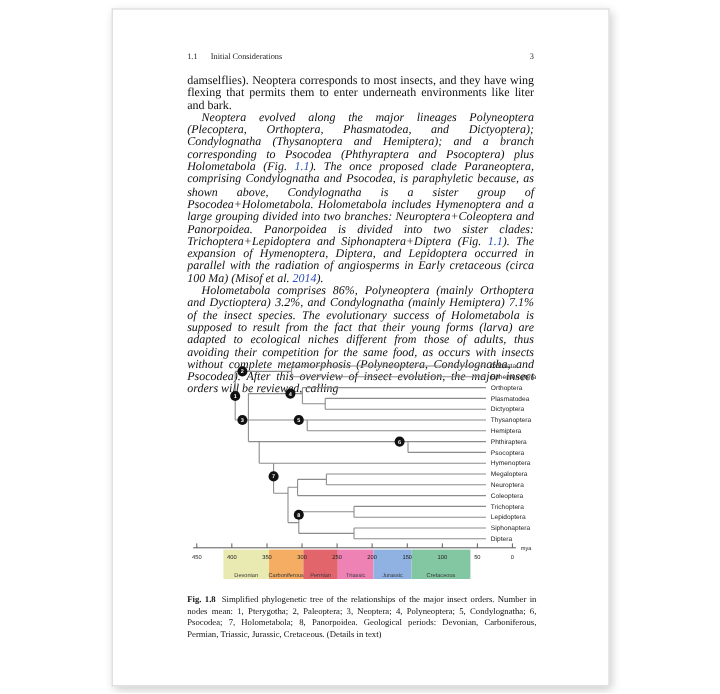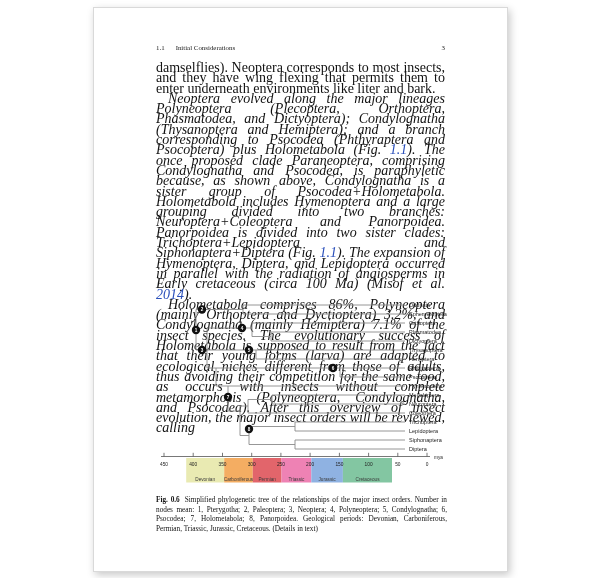--- a/index.html
+++ b/index.html
@@ -3,21 +3,21 @@
 <meta charset="utf-8">
 <style>
   html,body{margin:0;padding:0;background:#ffffff;}
   .stage{position:relative;width:600px;height:578px;background:#ffffff;overflow:hidden;
          font-family:"Liberation Serif", serif;}
   .page{position:absolute;left:93px;top:7px;width:413px;height:563px;background:#ffffff;
         border:1px solid #d9d9d9;box-shadow:2px 3px 8px rgba(0,0,0,0.22);}
   .running-head{position:absolute;left:156px;top:44px;width:289px;font-size:6.9px;color:#1a1a1a;}
   .running-head .sec{margin-right:11px;}
   .running-head .pagenum{position:absolute;right:0;top:0;}
-  .bodytext{position:absolute;left:156px;top:63px;width:289px;font-size:14px;line-height:10.3px;
+  .bodytext{position:absolute;left:156px;top:63px;width:289px;font-size:10px;line-height:10.3px;
             color:#111;text-align:justify;}
   .bodytext p{margin:0;padding:0;}
   .bodytext p.ind{text-indent:12px;font-style:italic;}
   .ref{color:#2b50bb;}
   .caption{position:absolute;left:156px;top:496px;width:291px;font-size:7.25px;line-height:9.6px;
            color:#111;text-align:justify;}
   .cap-label{font-weight:bold;margin-right:5px;}
   .figsvg{position:absolute;left:130px;top:293px;}
   .tree-line{stroke:#8b8b8b;stroke-width:0.9;fill:none;}
   .axis-line{stroke:#555;stroke-width:0.8;fill:none;}
@@ -182,15 +182,15 @@
       <text class="tick-label" x="310.1" y="465.5">200</text>
       <text class="tick-label" x="339.4" y="465.5">150</text>
       <text class="tick-label" x="368.6" y="465.5">100</text>
       <text class="tick-label" x="397.8" y="465.5">50</text>
       <text class="tick-label" x="427" y="465.5">0</text>
       <text class="mya-label" x="434" y="458.5">mya</text>
     </g>
   </svg>
 
   <div class="caption">
-    <span class="cap-label">Fig. 0.6</span><span>Simplified phylogenetic tree of the relationships of the major insect orders. Number in nodes mean: 1, Pterygotha; 2, Paleoptera; 3, Neoptera; 4, Polyneoptera; 5, Condylognatha; 6, Psocodea; 7, Holometabola; 8, Panorpoidea. Geological periods: Devonian, Carboniferous, Permian, Triassic, Jurassic, Cretaceous. (Details in text)</span>
+    <span class="cap-label">Fig. 1.8</span><span>Simplified phylogenetic tree of the relationships of the major insect orders. Number in nodes mean: 1, Pterygotha; 2, Paleoptera; 3, Neoptera; 4, Polyneoptera; 5, Condylognatha; 6, Psocodea; 7, Holometabola; 8, Panorpoidea. Geological periods: Devonian, Carboniferous, Permian, Triassic, Jurassic, Cretaceous. (Details in text)</span>
   </div>
 </div>
 
 </body></html>

